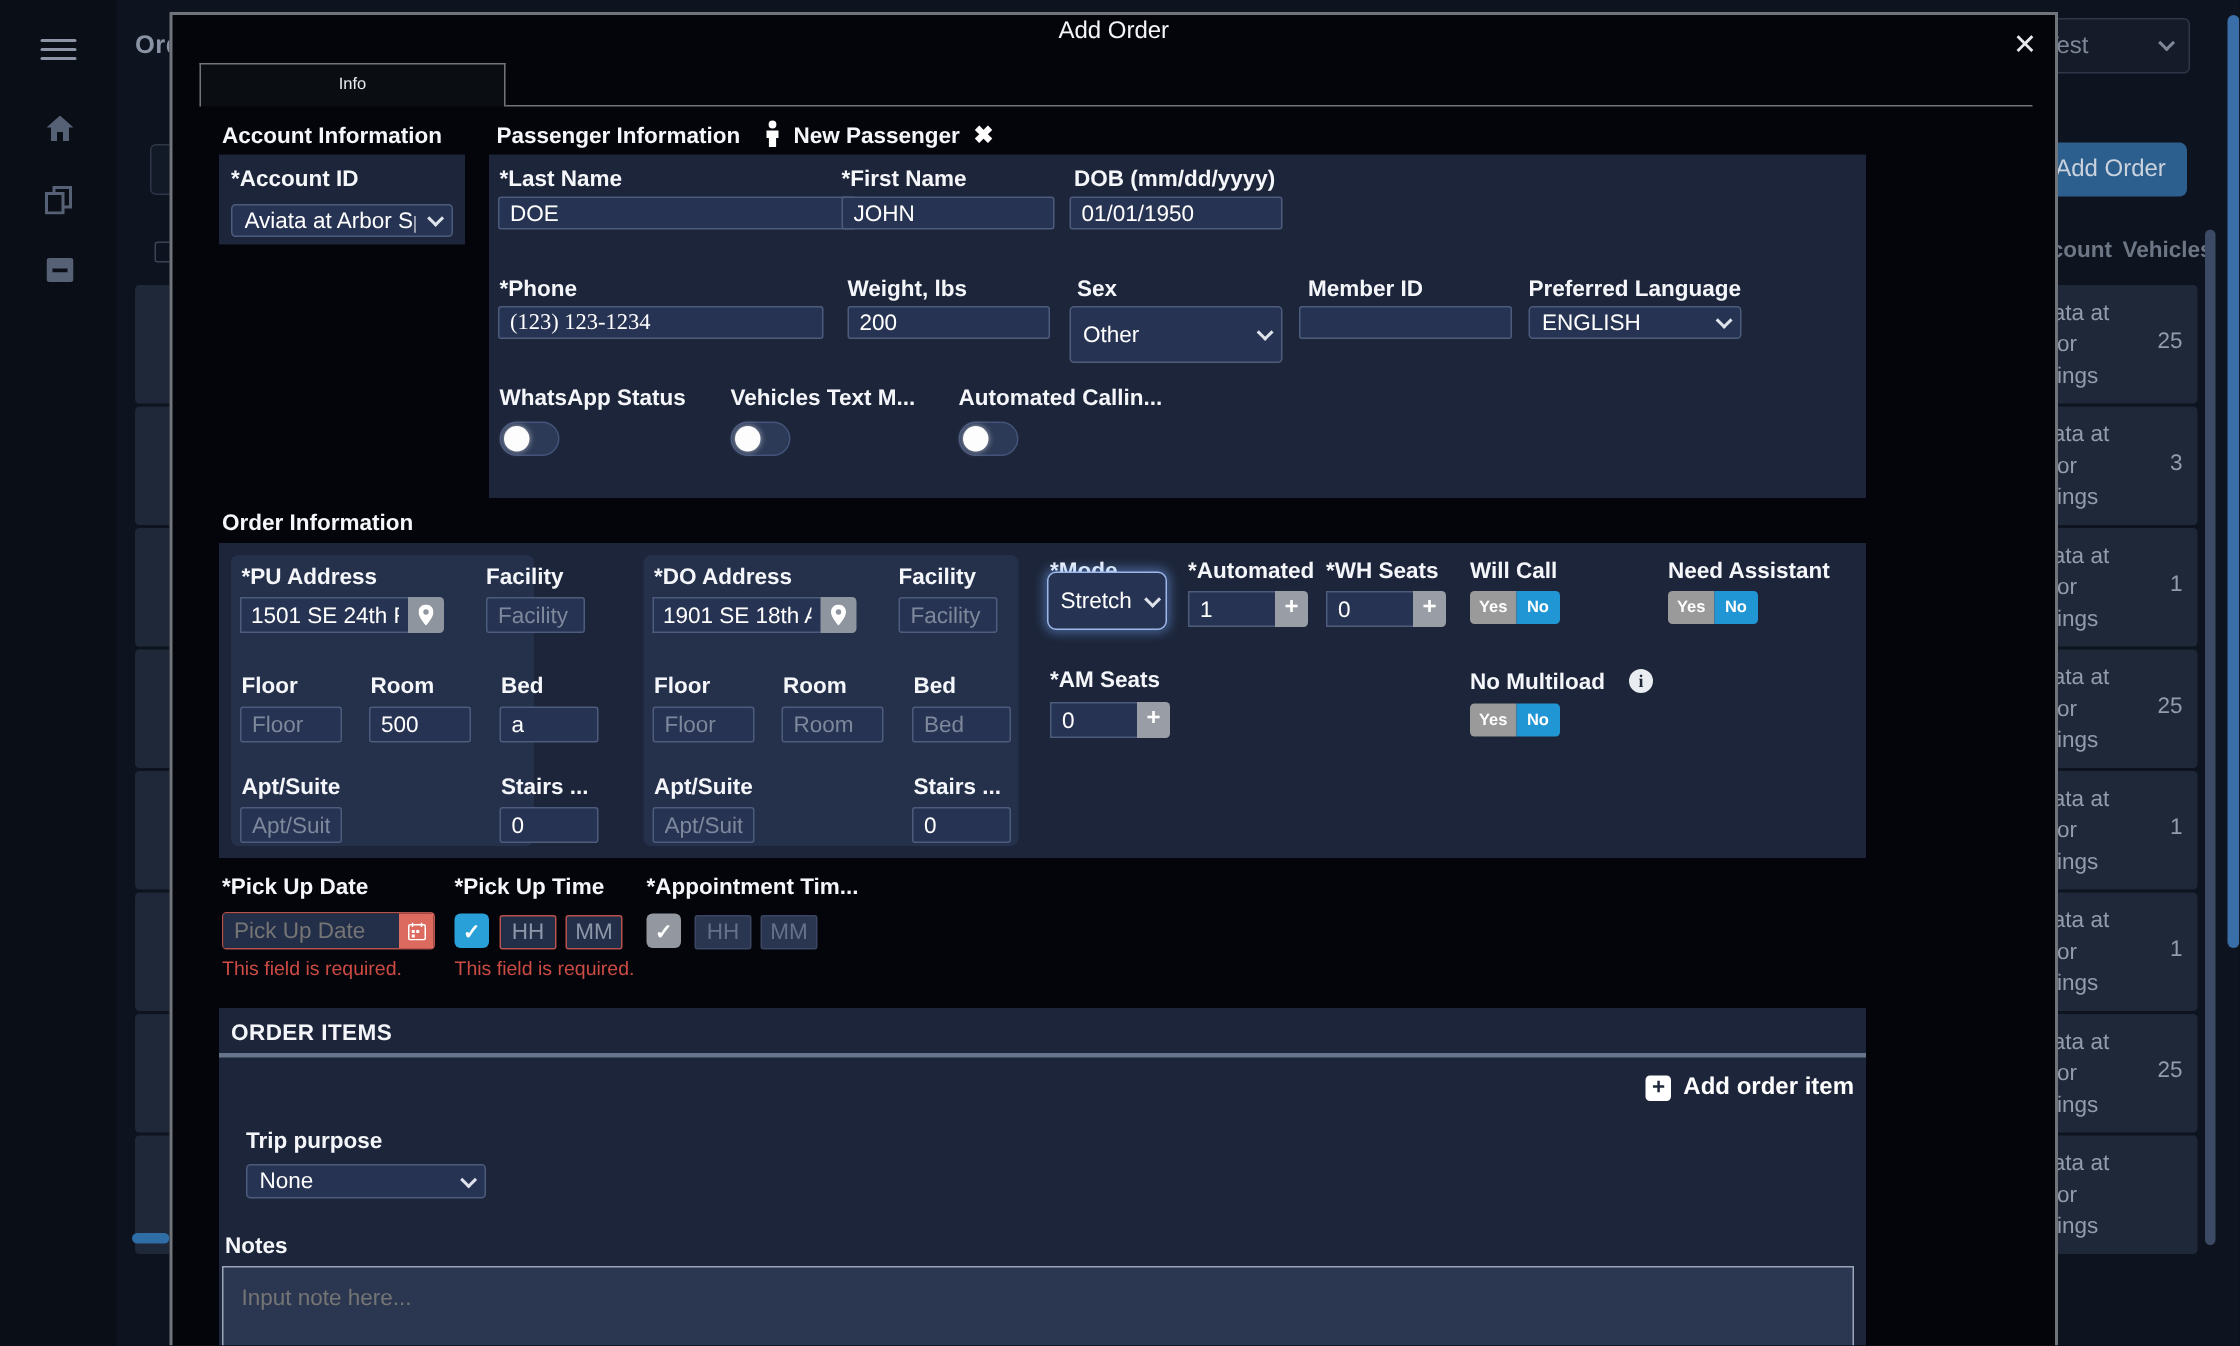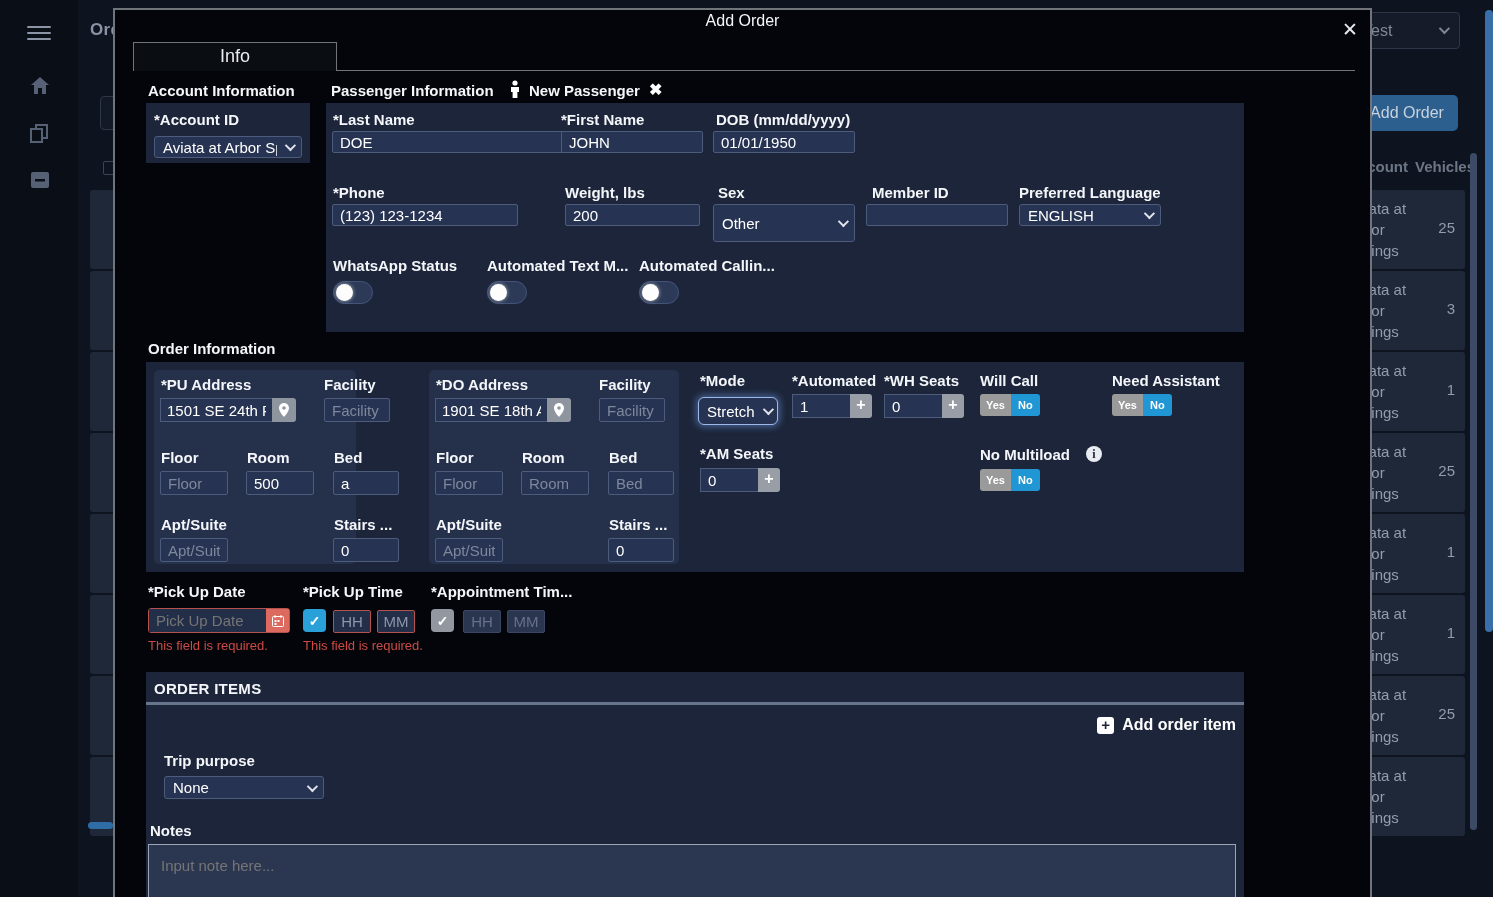--- a/index.html
+++ b/index.html
@@ -25,21 +25,21 @@
   #tbl-hdr-chk { left:103px; top:161px; width:14px; height:14px; border:1px solid #3a4456; border-radius:2px; }
   #page-scrollbar { left:1485px; top:10px; width:8px; height:622px; background:#3a6ea8; border-radius:4px; }
   #table-scrollbar { left:1470px; top:153px; width:7px; height:677px; background:#3c4a66; border-radius:4px; }
   #table-hscroll { left:88px; top:822px; width:25px; height:7px; background:#2f6da6; border-radius:4px; }
 
   
   #modal { left:113px; top:8px; width:1259px; height:920px; background:#04050a; border:2px solid #70757c; }
   #modal-title { left:0; top:2px; width:100%; text-align:center; color:#f3f5f8; font-size:16px; }
   #modal-close { right:12px; top:8px; color:#e8eaee; font-size:19px; cursor:pointer; }
   #info-tab { left:18px; top:32px; width:204px; height:29px; border:1px solid #70757c; border-bottom:none;
-    background:#0a0d12; color:#e8ebef; font-size:18px; text-align:center; line-height:27px; }
+    background:#0a0d12; color:#e8ebef; font-size:11px; text-align:center; line-height:27px; }
   #tab-line { left:222px; top:60px; width:1018px; height:1px; background:#70757c; }
 
   .lbl { position:absolute; color:#f4f6fa; font-size:15px; font-weight:bold; white-space:nowrap; }
   .inp { position:absolute; background:#273352; border:1px solid #4d5c7d; color:#fff; font-size:15px;
     padding:0 7px; font-family:"Liberation Sans",sans-serif; border-radius:2px; }
   .inp::placeholder { color:#7e889c; opacity:1; }
   .sel { position:absolute; background:#273352; border:1px solid #4d5c7d; color:#fff; font-size:15px;
     padding:0 8px; display:flex; align-items:center; justify-content:space-between; border-radius:3px; }
   .chev { width:8px; height:8px; border-right:2px solid #dfe4ec; border-bottom:2px solid #dfe4ec;
     transform:rotate(45deg) translateY(-2px); margin-left:8px; flex:none; }
@@ -184,38 +184,38 @@
 
     <div class="panel" style="left:211px;top:93px;width:918px;height:229px;padding-left:25px;">
       <div class="lbl" style="left:7px;top:8px;">*Last Name</div>
       <input class="inp" style="left: 6px; top: 28px; width: 239px; height: 22px;" value="DOE">
       <div class="lbl" style="left:235px;top:8px;">*First Name</div>
       <input class="inp" style="left: 235px; top: 28px; width: 142px; height: 22px;" value="JOHN">
       <div class="lbl" style="left:390px;top:8px;">DOB (mm/dd/yyyy)</div>
       <input class="inp" style="left: 387px; top: 28px; width: 142px; height: 22px;" value="01/01/1950">
 
       <div class="lbl" style="left:7px;top:81px;">*Phone</div>
-      <input class="inp" style="left: 6px; top: 101px; width: 186px; height: 22px;" value="(123) 123-1234">
+      <input class="inp" style="left: 6px; top: 101px; width: 217px; height: 22px; font-family: Liberation Serif, serif;" value="(123) 123-1234">
       <div class="lbl" style="left:239px;top:81px;">Weight, lbs</div>
       <input class="inp" style="left: 239px; top: 101px; width: 135px; height: 22px;" value="200">
       <div class="lbl" style="left:392px;top:81px;">Sex</div>
       <div class="sel" style="left:387px;top:101px;width:142px;height:38px;">
         <span>Other</span>
         <span class="chev"></span>
       </div>
       <div class="lbl" style="left:546px;top:81px;">Member ID</div>
       <input class="inp" style="left: 540px; top: 101px; width: 142px; height: 22px;" value="">
       <div class="lbl" style="left:693px;top:81px;">Preferred Language</div>
       <div class="sel" style="left:693px;top:101px;width:142px;height:22px;">
         <span>ENGLISH</span>
         <span class="chev"></span>
       </div>
 
       <div class="lbl" style="left:7px;top:154px;">WhatsApp Status</div>
-      <div class="lbl" style="left:161px;top:154px;">Automated Text M...</div>
+      <div class="lbl" style="left:161px;top:154px;">Vehicles Text M...</div>
       <div class="lbl" style="left:313px;top:154px;">Automated Callin...</div>
       <div class="toggle" style="left:7px;top:178px;">
           <span class="knob"></span>
         </div>
       <div class="toggle" style="left:161px;top:178px;">
           <span class="knob"></span>
         </div>
       <div class="toggle" style="left:313px;top:178px;">
           <span class="knob"></span>
         </div>
@@ -266,21 +266,21 @@
         <input class="inp" style="left: 6px; top: 101px; width: 68px; height: 24px;" placeholder="Floor">
         <input class="inp" style="left: 92px; top: 101px; width: 68px; height: 24px;" placeholder="Room">
         <input class="inp" style="left: 179px; top: 101px; width: 66px; height: 24px;" placeholder="Bed">
         <div class="lbl" style="left:7px;top:146px;">Apt/Suite</div>
         <div class="lbl" style="left:180px;top:146px;">Stairs ...</div>
         <input class="inp" style="left: 6px; top: 168px; width: 68px; height: 24px;" placeholder="Apt/Suite">
         <input class="inp" style="left: 179px; top: 168px; width: 66px; height: 24px;" value="0">
       </div>
 
       <div class="lbl" style="left:554px;top:10px;">*Mode</div>
-      <div class="sel" style="left:552px;top:35px;width:80px;height:28px;border-radius:6px;border-color:#9db8e8;box-shadow:0 0 7px 2px rgba(120,170,255,.45);">
+      <div class="sel" style="left:552px;top:19px;width:80px;height:39px;border-radius:6px;border-color:#9db8e8;box-shadow:0 0 7px 2px rgba(120,170,255,.45);">
         <span>Stretch</span>
         <span class="chev"></span>
       </div>
       <div class="lbl" style="left:646px;top:10px;">*Automated</div>
       <div class="step" style="left:646px;top:32px;">
         <input value="1" style="">
         <span class="plus">+</span>
       </div>
       <div class="lbl" style="left:738px;top:10px;">*WH Seats</div>
       <div class="step" style="left:738px;top:32px;">

